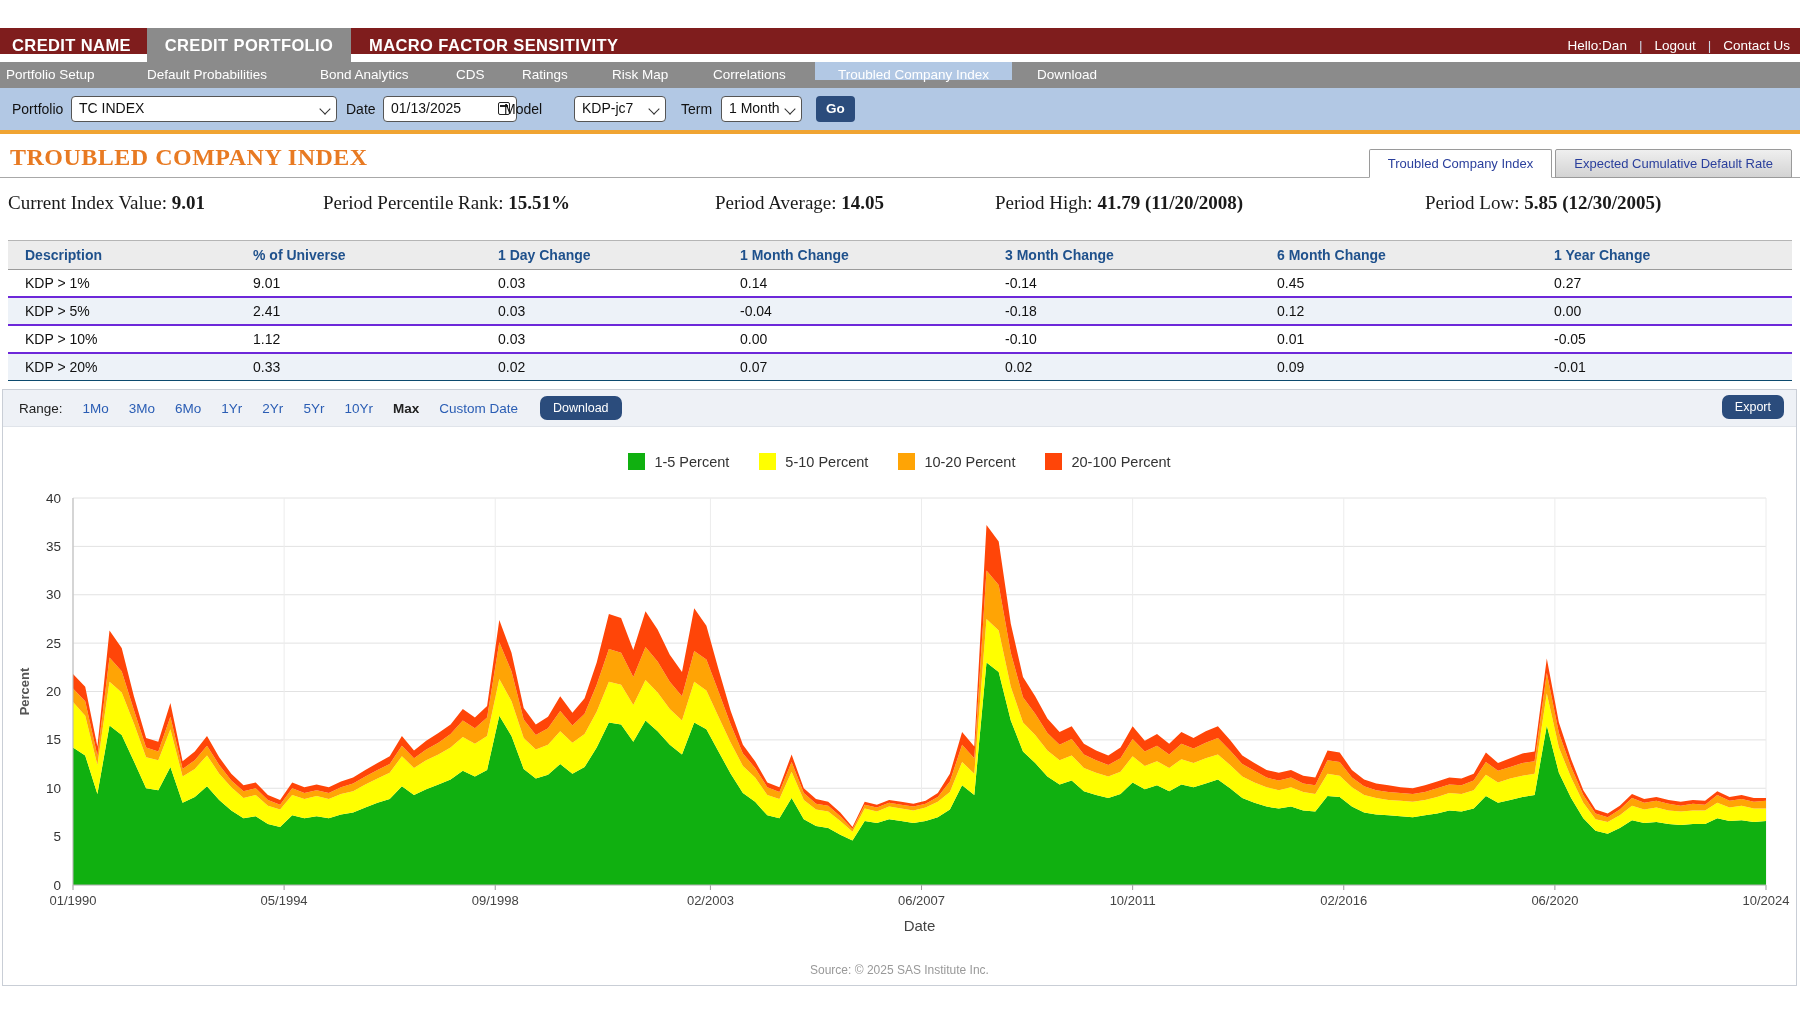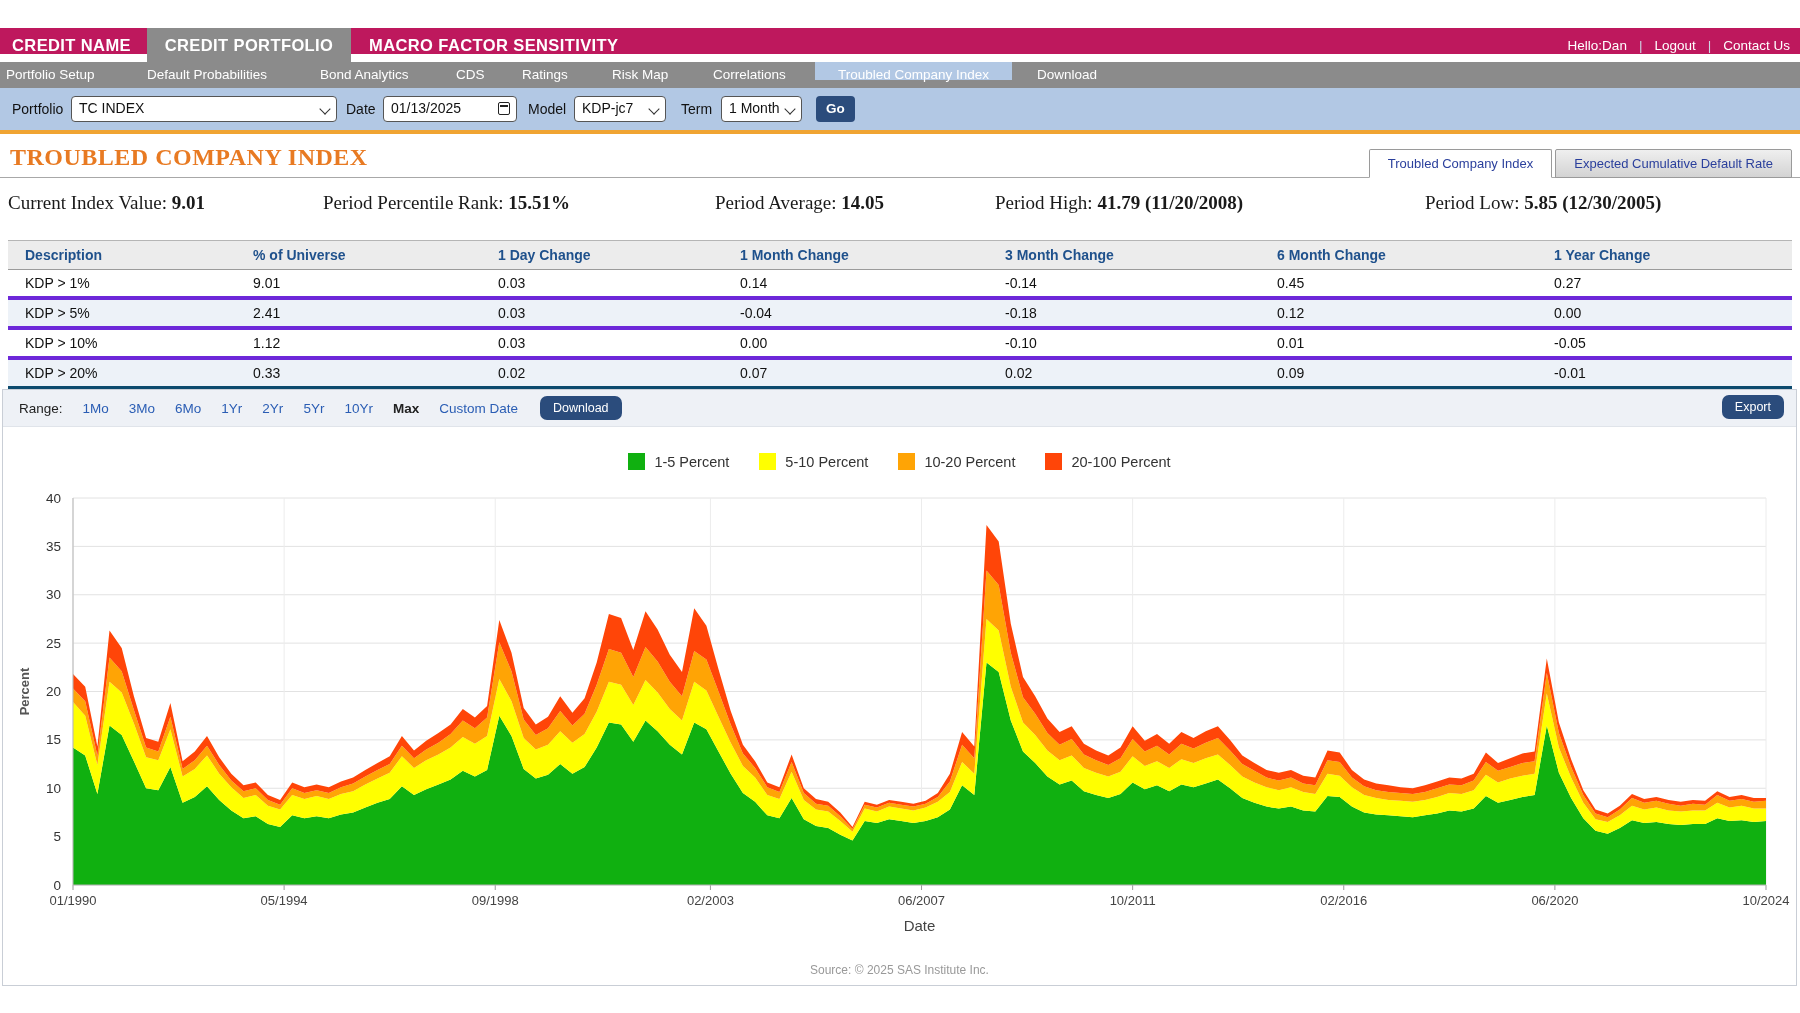--- a/index.html
+++ b/index.html
@@ -1,20 +1,20 @@
 <!DOCTYPE html>
 <html><head>
 <meta charset="utf-8">
 <style>
   html,body{margin:0;padding:0;background:#fff;}
   #app{position:relative;width:1800px;height:1013px;background:#fff;overflow:hidden;
        font-family:"Liberation Sans",sans-serif;color:#222;}
 
   
-  .navbar{position:absolute;left:0;top:28px;width:1800px;height:26px;background:#be185d;}
+  .navbar{position:absolute;left:0;top:28px;width:1800px;height:26px;background:#7f1d1d;}
   .brand-tab{position:absolute;top:0;height:34px;line-height:34px;color:#fff;font-weight:bold;
              font-size:16.5px;letter-spacing:.4px;white-space:nowrap;cursor:pointer;}
   .brand-tab.t0{left:12px;}
   .brand-tab.t1{left:147px;width:204px;text-align:center;background:#8b8b8b;}
   .brand-tab.t2{left:369px;}
   .user-links{position:absolute;right:10px;top:0;height:34px;display:flex;align-items:center;
               gap:12px;color:#fff;font-size:13.5px;}
   .user-links .sep{color:#cdd6e4;}
   .user-links span{cursor:pointer;}
 
@@ -23,21 +23,21 @@
   .sn{position:absolute;top:0;height:18px;line-height:26px;color:#fff;font-size:13.5px;
       white-space:nowrap;cursor:pointer;}
   .sn0{left:6px;}.sn1{left:147px;}.sn2{left:320px;}.sn3{left:456px;}.sn4{left:522px;}
   .sn5{left:612px;}.sn6{left:713px;}
   .sn7{left:815px;width:197px;text-align:center;background:#b2c8e4;}
   .sn8{left:1037px;}
 
   
   .filterbar{position:absolute;left:0;top:88px;width:1800px;height:42px;background:#b2c8e4;}
   .flabel{position:absolute;top:0;height:42px;line-height:42px;font-size:14px;color:#111;}
-  .fl-portfolio{left:12px;}.fl-date{left:346px;}.fl-model{left:504px;margin-left:24px;}.fl-term{left:681px;}
+  .fl-portfolio{left:12px;}.fl-date{left:346px;}.fl-model{left:504px;}.fl-term{left:681px;}
   .fctrl{position:absolute;top:8px;height:26px;background:#fff;border:1.5px solid #555;
          border-radius:4px;font-size:14px;line-height:23px;padding:0 8px 0 7px;
          box-sizing:border-box;color:#111;cursor:pointer;white-space:nowrap;overflow:hidden;}
   .fc-portfolio{left:71px;width:266px;}
   .fc-date{left:383px;width:134px;cursor:text;}
   .fc-model{left:574px;width:92px;}
   .fc-term{left:721px;width:81px;}
   .chev{position:absolute;right:7px;top:8px;width:7px;height:7px;border-right:1.6px solid #333;
         border-bottom:1.6px solid #333;transform:rotate(45deg);}
   .calicon{position:absolute;right:6px;top:5px;width:12px;height:13px;border:1.6px solid #222;
@@ -64,23 +64,23 @@
             font-family:"Liberation Serif",serif;font-size:19px;color:#1a1a1a;}
   .stat{position:absolute;top:14px;white-space:nowrap;}
   .stat b{font-weight:bold;}
   .st0{left:8px;}.st1{left:323px;}.st2{left:715px;}.st3{left:995px;}.st4{left:1425px;}
 
   
   table.kdp{position:absolute;left:8px;top:240px;width:1784px;border-collapse:collapse;
             font-size:14px;table-layout:fixed;}
   table.kdp th{background:#ececec;color:#1f518c;font-weight:bold;text-align:left;
                padding:6px 0 6px 17px;border-top:1px solid #b5b5b5;border-bottom:1px solid #9b9b9b;}
-  table.kdp td{padding:5px 0 5px 17px;border-bottom:4px solid #6d28d9;color:#111;}
+  table.kdp td{padding:5px 0 5px 17px;border-bottom:2px solid #6d28d9;color:#111;}
   table.kdp tr:nth-child(even) td{background:#edf2f8;}
-  table.kdp tr:last-child td{border-bottom:5px solid #0c4a6e;}
+  table.kdp tr:last-child td{border-bottom:1px solid #0c4a6e;}
 
   
   .panel{position:absolute;left:2px;top:389px;width:1795px;height:597px;border:1px solid #c9ced6;
          box-sizing:border-box;background:#fff;}
   .rangebar{position:relative;height:36px;background:#eef1f6;border-bottom:1px solid #e0e4ea;
             display:flex;align-items:center;font-size:13.5px;}
   .rangebar .rlabel{margin-left:16px;color:#222;}
   .rlink{margin-left:20px;color:#2a5db4;cursor:pointer;white-space:nowrap;}
   .rmax{margin-left:20px;color:#222;font-weight:bold;cursor:pointer;}
   .dl-btn{margin-left:22px;background:#2b4c7c;color:#fff;font-size:12.5px;padding:5px 13px;

